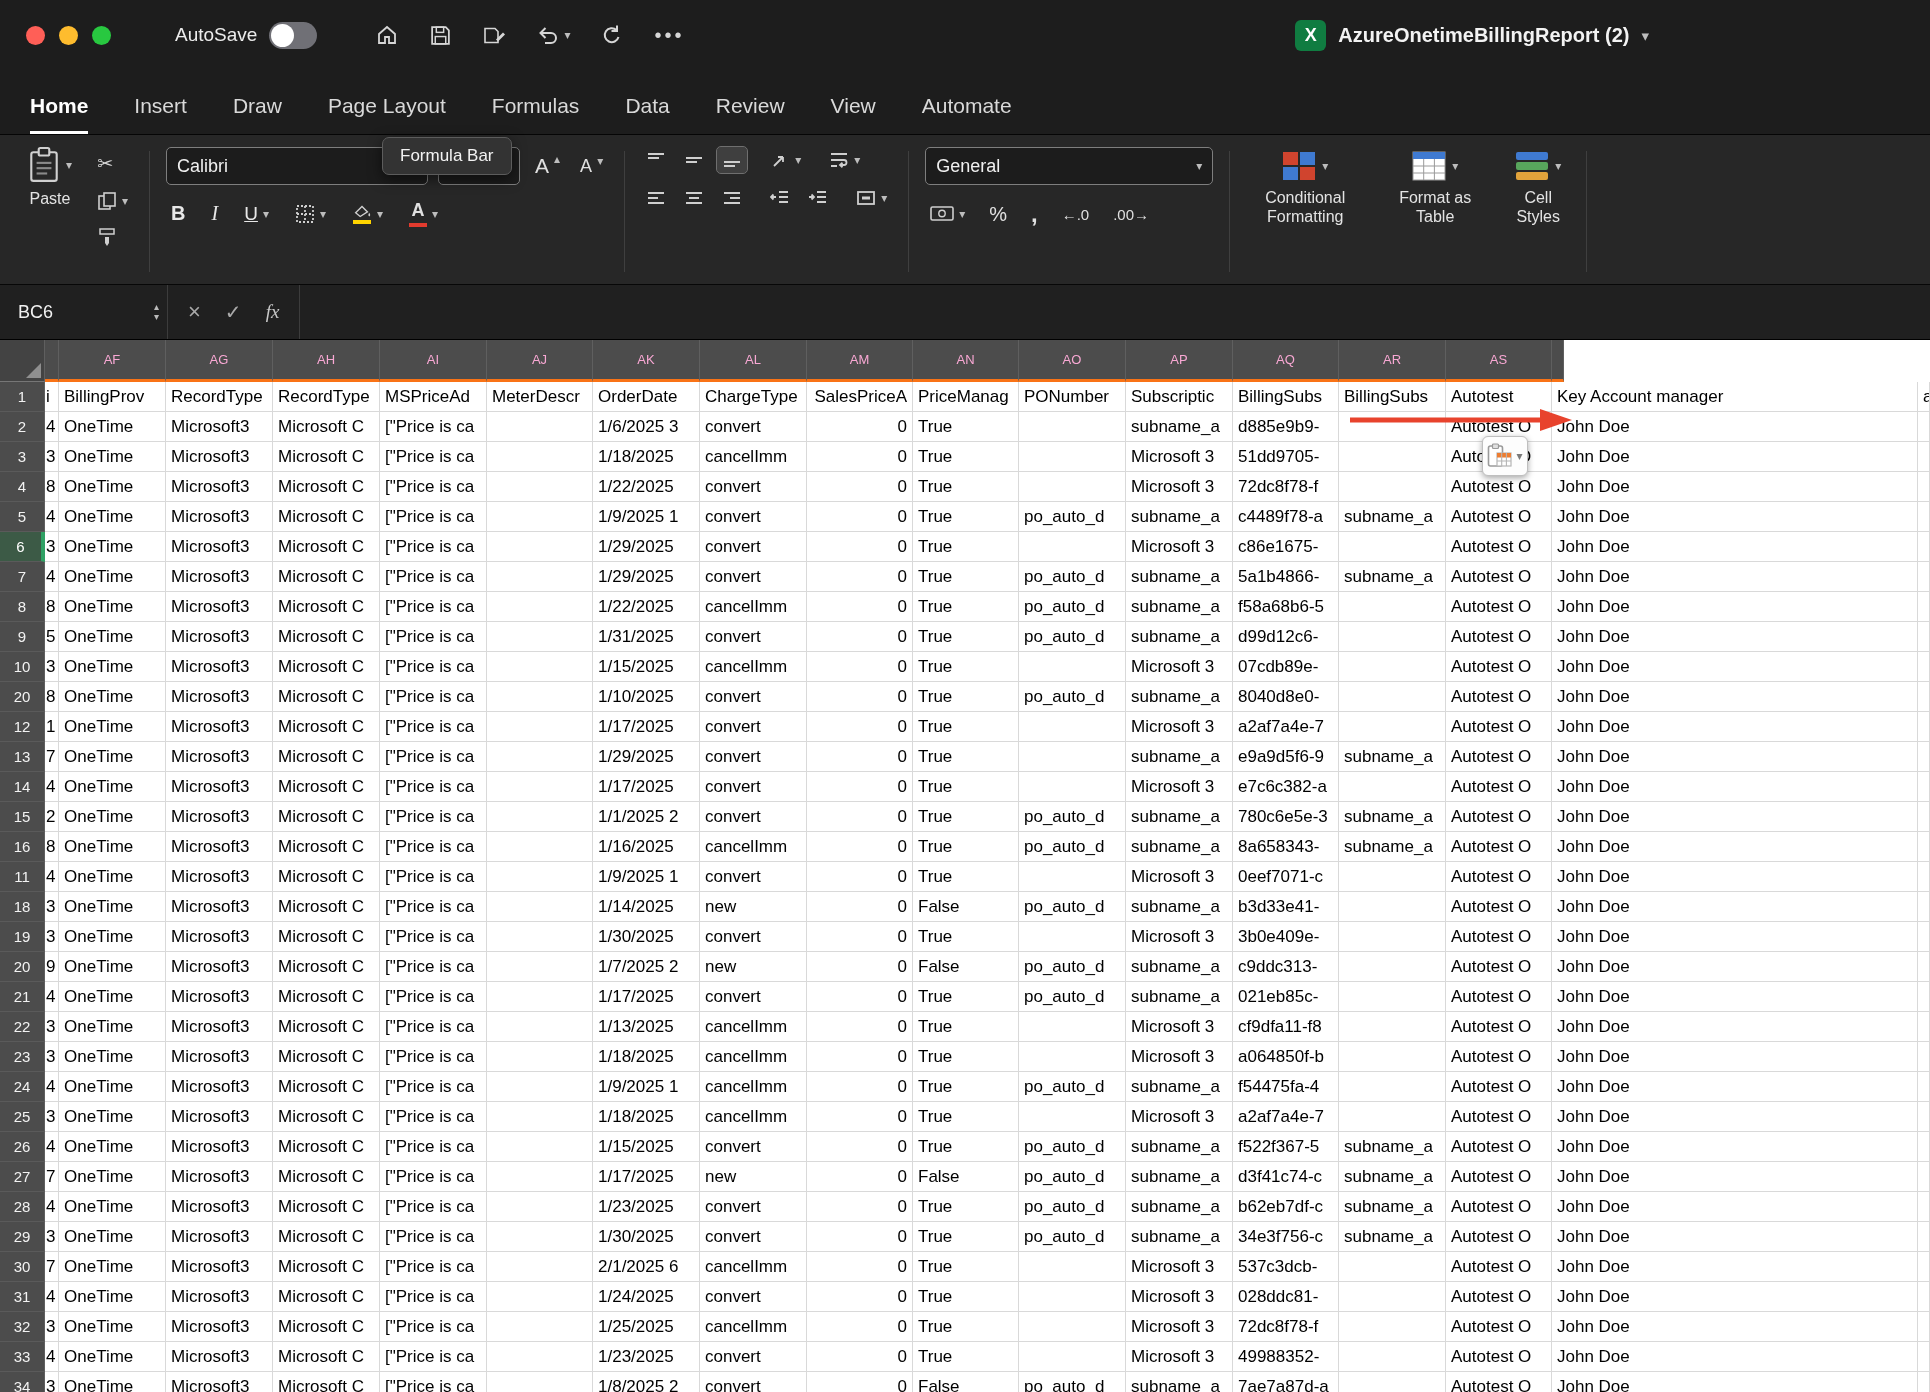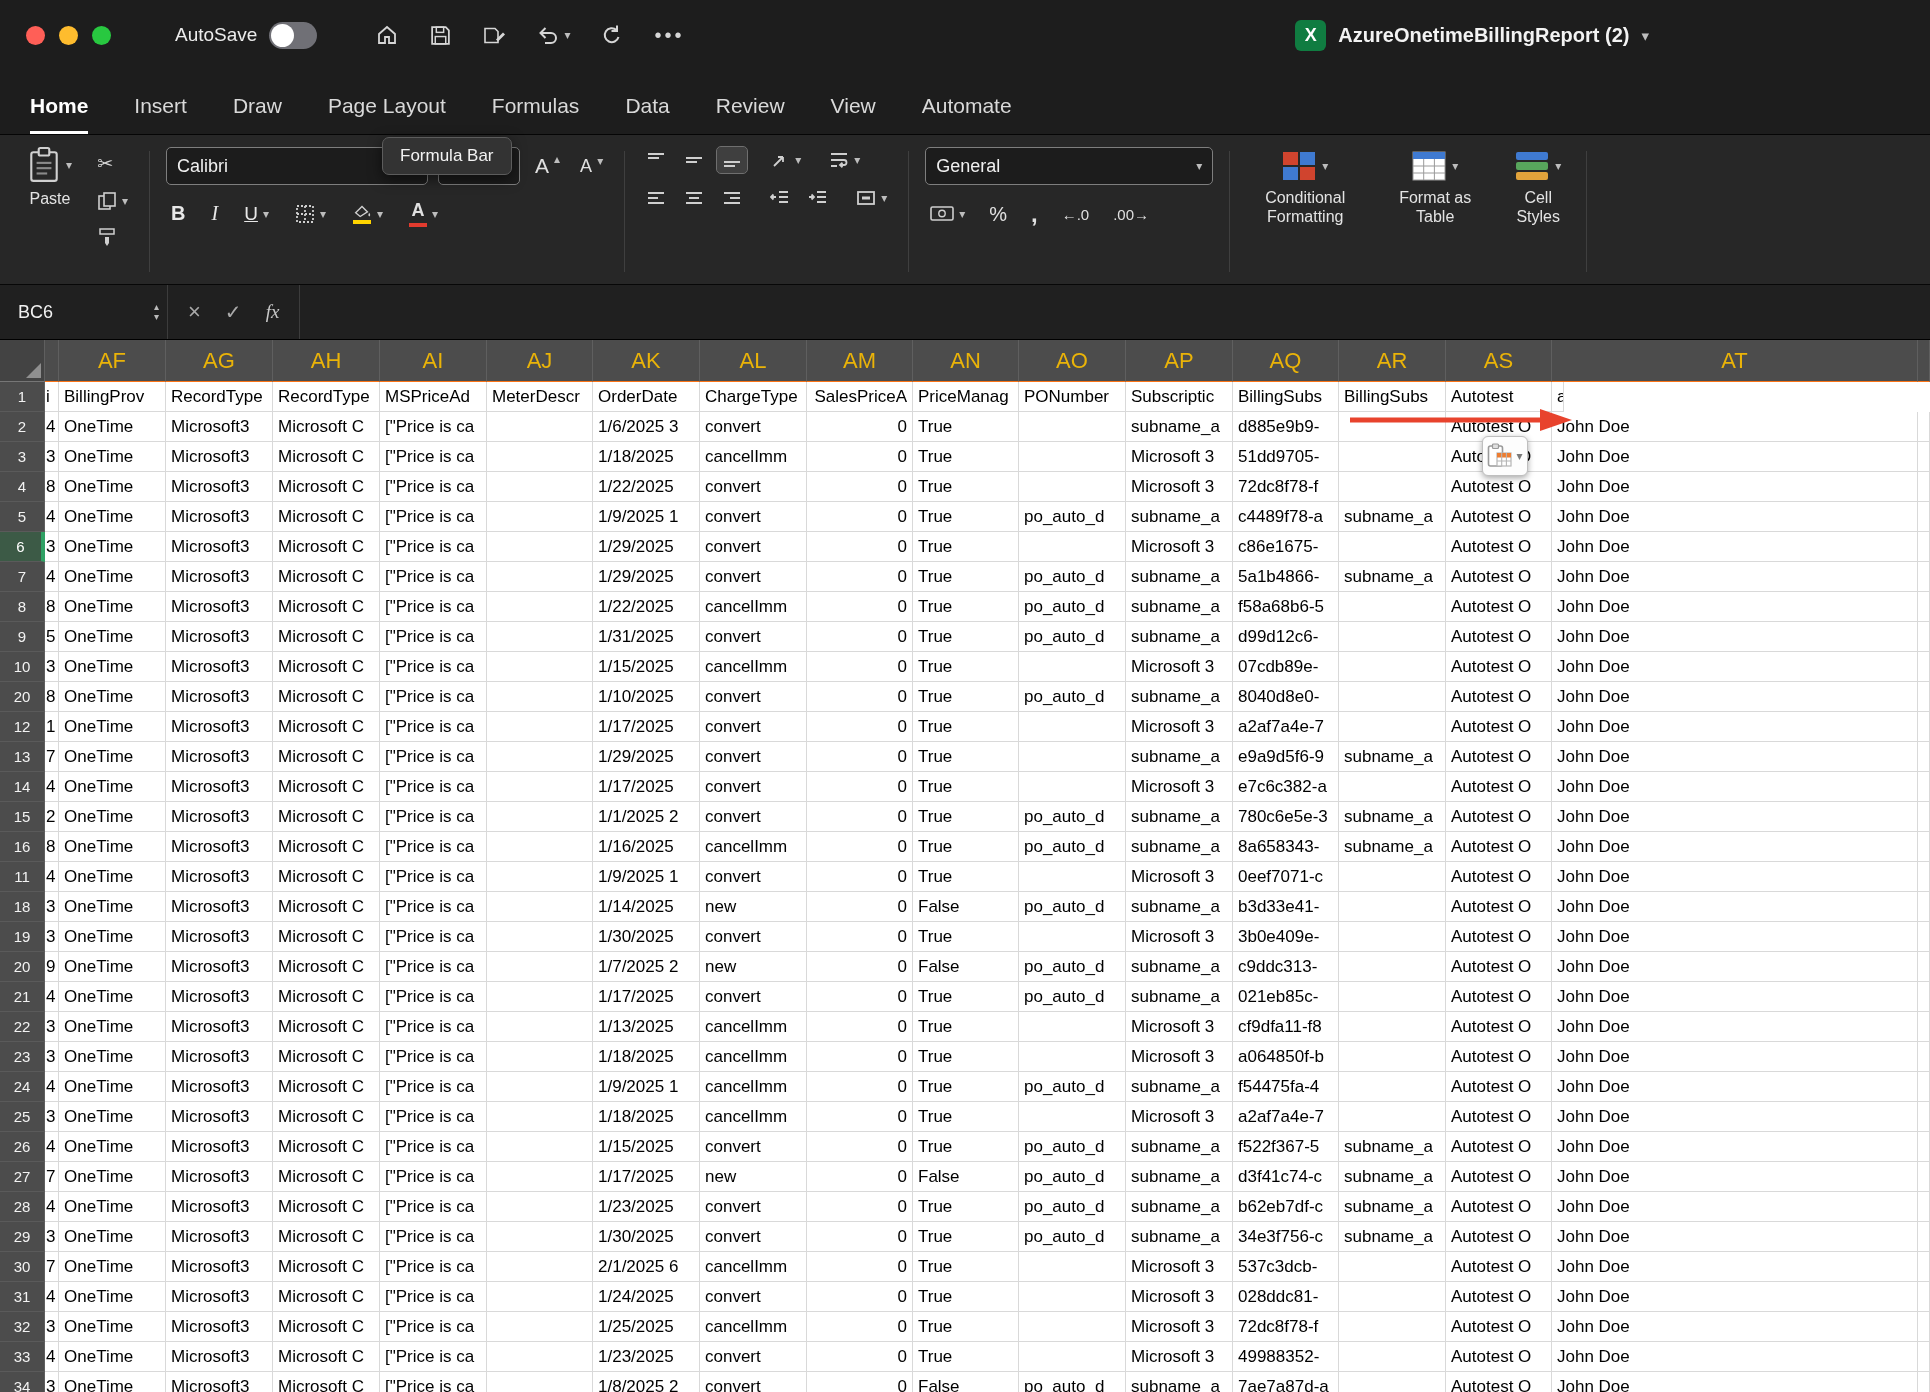--- a/index.html
+++ b/index.html
@@ -55,22 +55,22 @@
   .stepper { display:flex; flex-direction:column; font-size:10px; color:#bbb; line-height:10px; }
   .fbbtns { display:flex; align-items:center; gap:24px; padding:0 20px; border-right:1px solid #3c3c3c; }
   .fbx { color:#a9a9a9; font-size:22px; }
   .fbcheck { color:#a9a9a9; font-size:20px; }
   .fbfx { color:#c9c9c9; font-size:19px; font-style:italic; font-family:"Liberation Serif",serif; }
   .fbinput { flex:1; background:transparent; border:none; outline:none; color:#fff; font-size:17px; padding:0 14px; }
 
   
   #grid { position:relative; height:1052px; background:#fff; overflow:hidden; }
   #colheaders { display:flex; height:42px; }
-  .colhdr { background:#4c4c4c; color:#eab308; font-size:22px; display:flex; align-items:center; justify-content:center;
-            border-right:1px solid #5f5f5f; border-bottom:1px solid #f97316; flex:none; }
+  .colhdr { background:#4c4c4c; color:#f9a8d4; font-size:13px; display:flex; align-items:center; justify-content:center;
+            border-right:1px solid #5f5f5f; border-bottom:3px solid #f97316; flex:none; }
   .corner { width:45px; flex:none; background:#434343; position:relative; border-right:1px solid #5f5f5f; border-bottom:1px solid #767676; }
   .tri { position:absolute; right:3px; bottom:3px; width:0; height:0; border-left:15px solid transparent; border-bottom:15px solid #8f8f8f; }
   .grow { display:flex; height:30px; }
   .gut { width:45px; flex:none; background:#4c4c4c; color:#f2f2f2; font-size:15px; display:flex; align-items:center;
          justify-content:center; border-right:1px solid #5f5f5f; border-bottom:1px solid #5a5a5a; }
   .gut-active { background:#3c5a46; border-right:4px solid var(--strip,#2fa164); color:#fff; }
   .cell { flex:none; font-size:17px; line-height:29px; color:#000; padding:0 5px; white-space:nowrap; overflow:hidden;
           border-right:1px solid #d9d9d9; border-bottom:1px solid #d9d9d9; background:#fff; }
   .cell.num { text-align:right; }
   .cell.sliver { padding:0 1px; }
@@ -403,41 +403,41 @@
       <div class="colhdr" style="width:106px">AJ</div>
       <div class="colhdr" style="width:107px">AK</div>
       <div class="colhdr" style="width:107px">AL</div>
       <div class="colhdr" style="width:106px">AM</div>
       <div class="colhdr" style="width:106px">AN</div>
       <div class="colhdr" style="width:107px">AO</div>
       <div class="colhdr" style="width:107px">AP</div>
       <div class="colhdr" style="width:106px">AQ</div>
       <div class="colhdr" style="width:107px">AR</div>
       <div class="colhdr" style="width:106px">AS</div>
-      <div class="colhdr" style="width:366px">AT</div>
       <div class="colhdr" style="width:12px"></div>
     </div>
   <div id="gridrows">
       <div class="grow">
         <div class="gut">1</div>
         <div class="cell sliver" style="width:14px">i</div>
         <div class="cell" style="width:107px">BillingProv</div>
         <div class="cell" style="width:107px">RecordType</div>
         <div class="cell" style="width:107px">RecordType</div>
         <div class="cell" style="width:107px">MSPriceAd</div>
         <div class="cell" style="width:106px">MeterDescr</div>
         <div class="cell" style="width:107px">OrderDate</div>
         <div class="cell" style="width:107px">ChargeType</div>
         <div class="cell num" style="width:106px">SalesPriceA</div>
         <div class="cell" style="width:106px">PriceManag</div>
         <div class="cell" style="width:107px">PONumber</div>
         <div class="cell" style="width:107px">Subscriptic</div>
         <div class="cell" style="width:106px">BillingSubs</div>
         <div class="cell" style="width:107px">BillingSubs</div>
         <div class="cell" style="width:106px">Autotest</div>
+        <div class="cell" style="width:366px">Key Account manager</div>
         <div class="cell" style="width:12px">a</div>
       </div>
       <div class="grow">
         <div class="gut">2</div>
         <div class="cell sliver" style="width:14px">4</div>
         <div class="cell" style="width:107px">OneTime</div>
         <div class="cell" style="width:107px">Microsoft3</div>
         <div class="cell" style="width:107px">Microsoft C</div>
         <div class="cell" style="width:107px">["Price is ca</div>
         <div class="cell" style="width:106px"></div>

